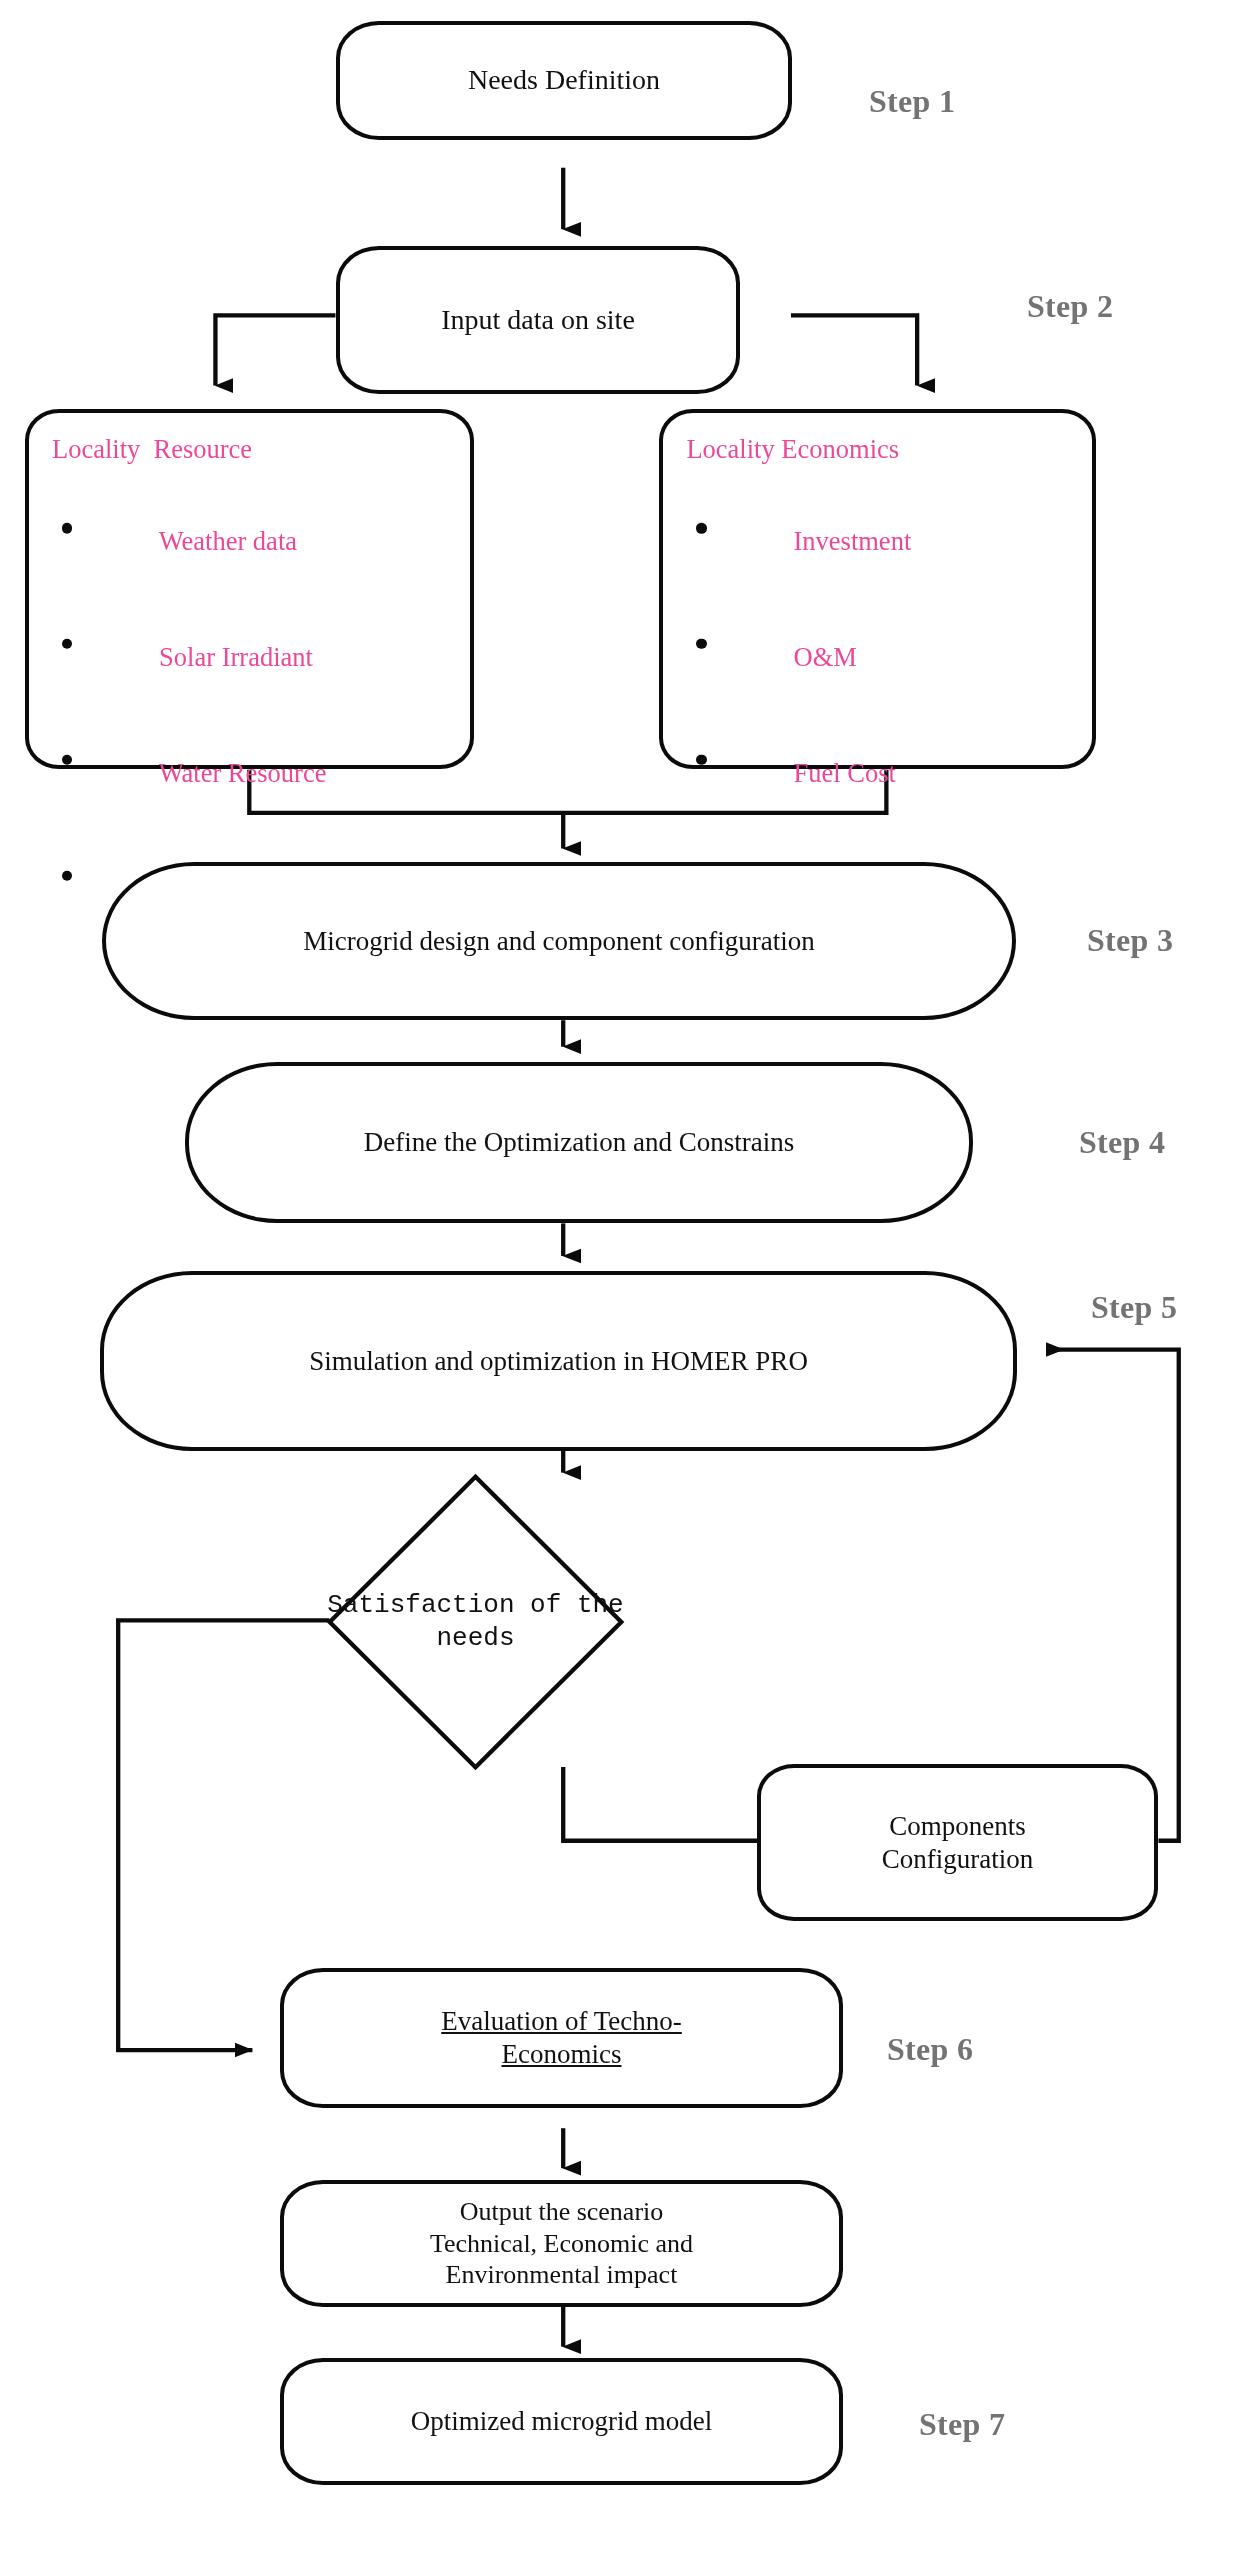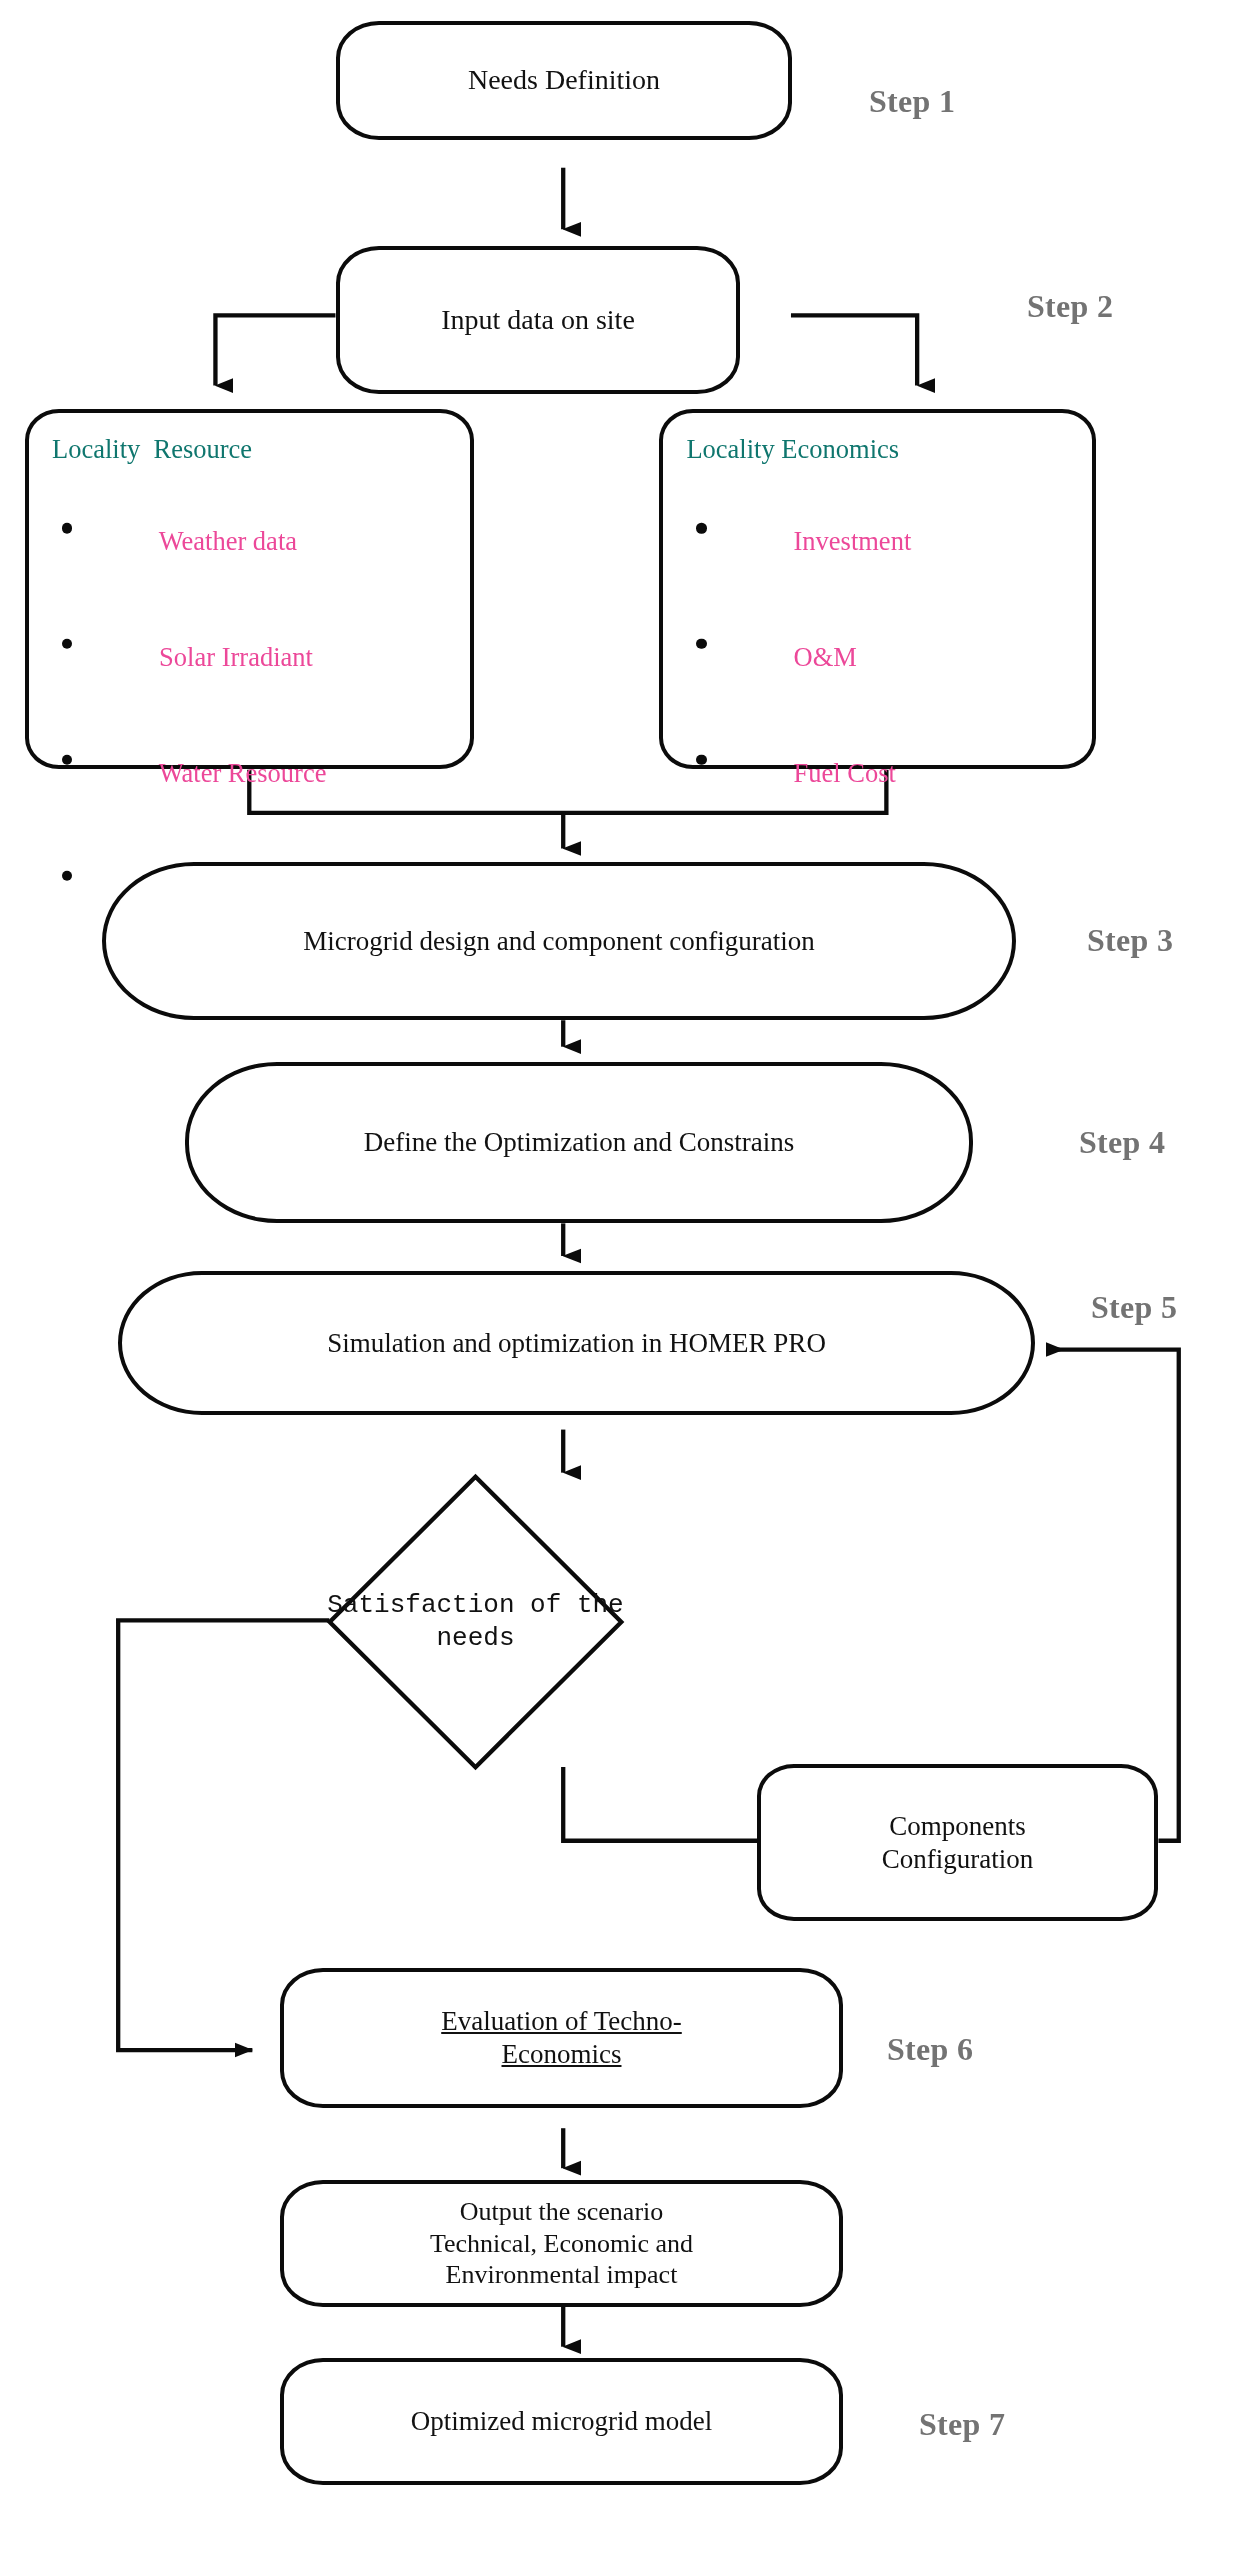--- a/index.html
+++ b/index.html
@@ -47,21 +47,21 @@
 
   .list-node {
     display: block;
     padding: 16px 16px 12.3px 18.5px;
   }
   .list-title {
     font-size: 26.5px;
     line-height: 1.18;
     text-align: left;
     margin: 4.9px 0 3.7px 4.9px;
-    color: #0f766e;
+    color: #ec4899;
     white-space: pre;
   }
   .bullets {
     list-style: none;
     margin: 0;
     padding: 0;
   }
   .bullets li {
     position: relative;
     font-size: 26.5px;
@@ -221,21 +221,21 @@
   </div>
 
   <div class="node r-wide" style="left:102px; top:862px; width:914px; height:158px;">
     <span class="label t44">Microgrid design and component configuration</span>
   </div>
 
   <div class="node r-wide" style="left:185px; top:1062px; width:788px; height:161px;">
     <span class="label t44">Define the Optimization and Constrains</span>
   </div>
 
-  <div class="node r-wide" style="left:118px; top:1271px; width:917px; height:144px;">
+  <div class="node r-wide" style="left:100px; top:1271px; width:917px; height:180px;">
     <span class="label t44">Simulation and optimization in HOMER PRO</span>
   </div>
 
   <div class="diamond-wrap" style="left:326px; top:1473px; width:299px; height:298px;">
     <svg viewBox="0 0 486 484" width="299" height="298">
       <polygon points="243,6 480,242 243,478 6,242" fill="#ffffff" stroke="#0b0b0b" stroke-width="7" stroke-linejoin="miter"></polygon>
     </svg>
     <div class="diamond-text">Satisfaction of the
 needs</div>
   </div>

